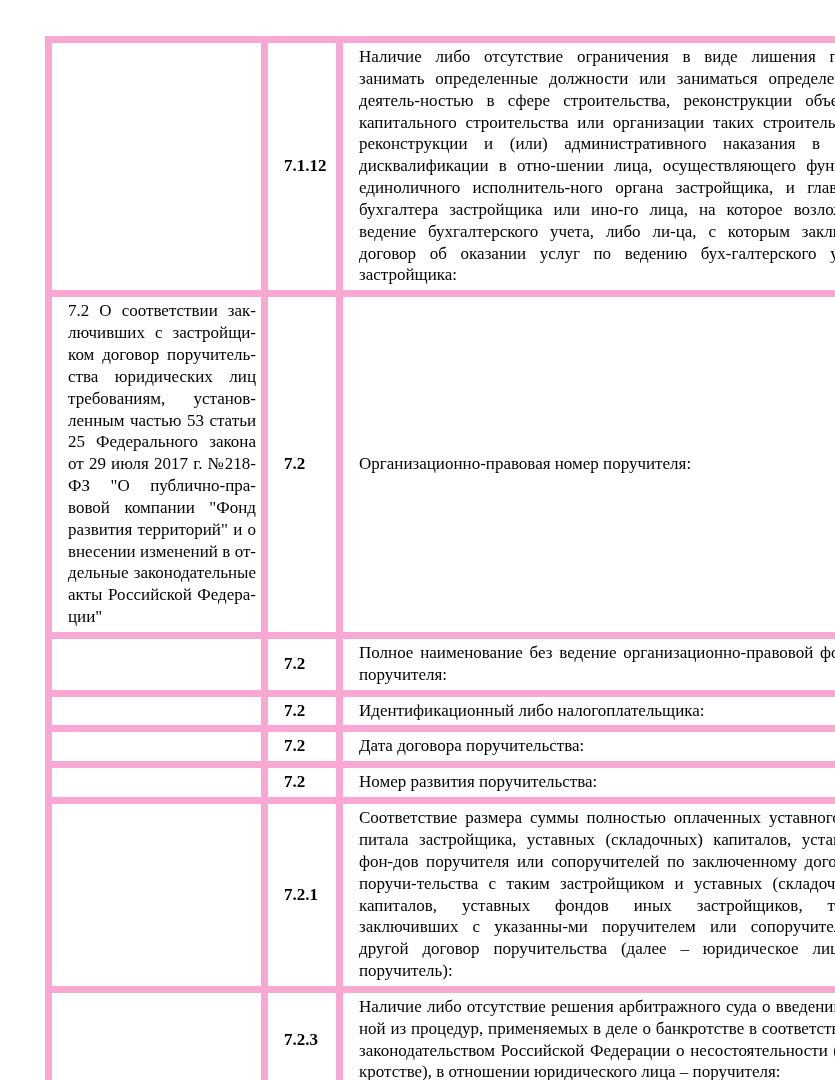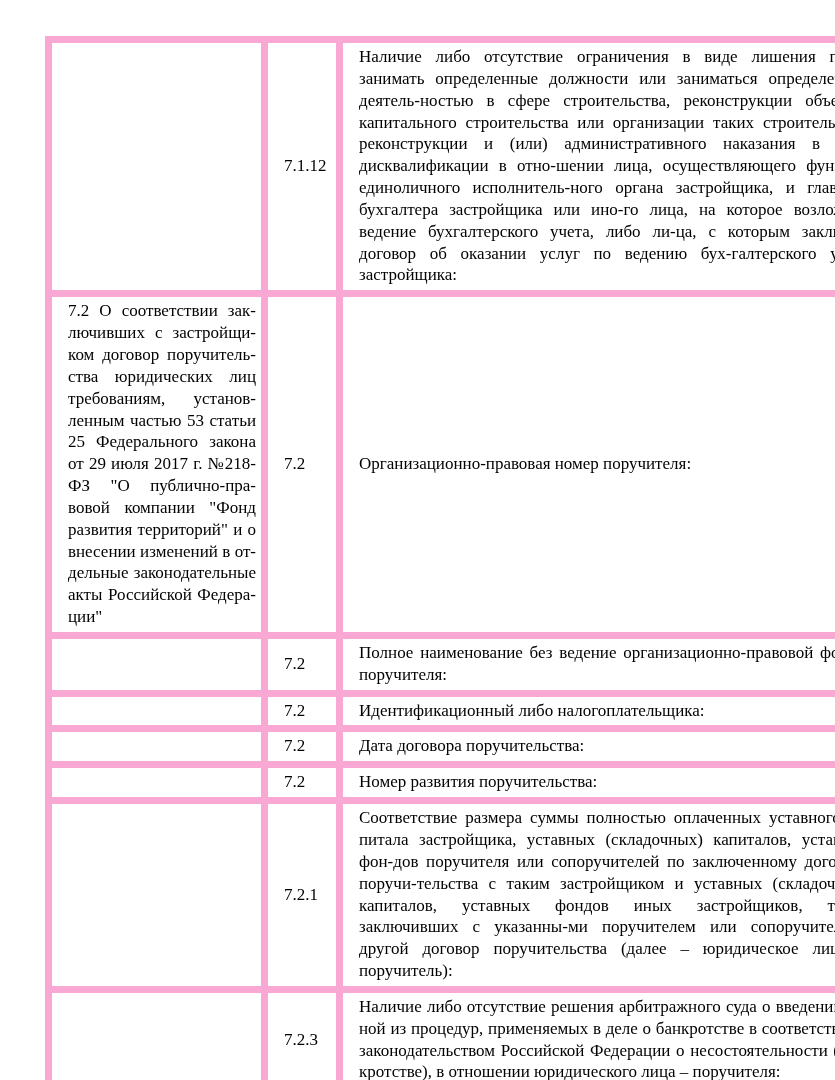--- a/index.html
+++ b/index.html
@@ -38,20 +38,21 @@
   td.col-left {
     width: 188px;
     vertical-align: top;
     padding-top: 5px;
   }
   td.col-num {
     width: 47px;
     text-align: left;
     vertical-align: middle;
     padding-left: 6px;
+    font-weight: bold;
   }
   td.col-text {
     width: 511px;
   }
 </style>
 </head>
 <body>
 
 <div class="page">
   <table class="doc-table">

